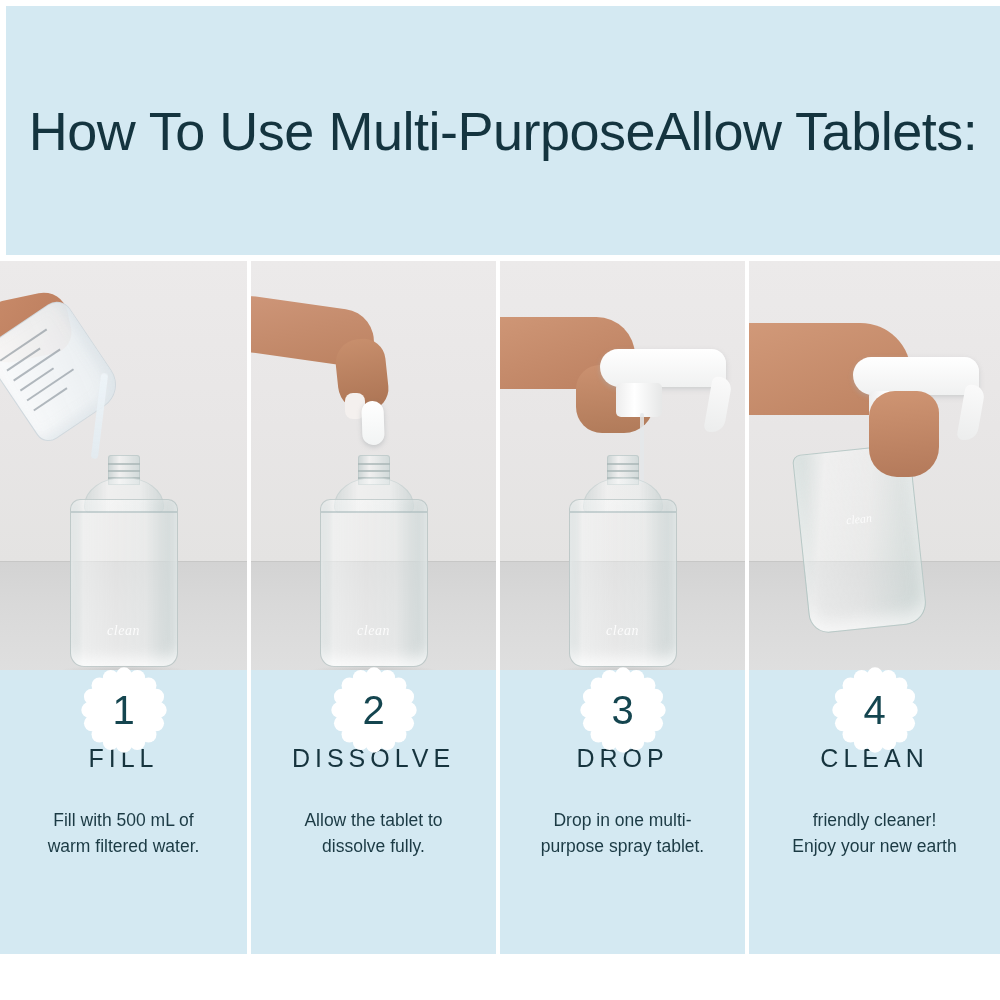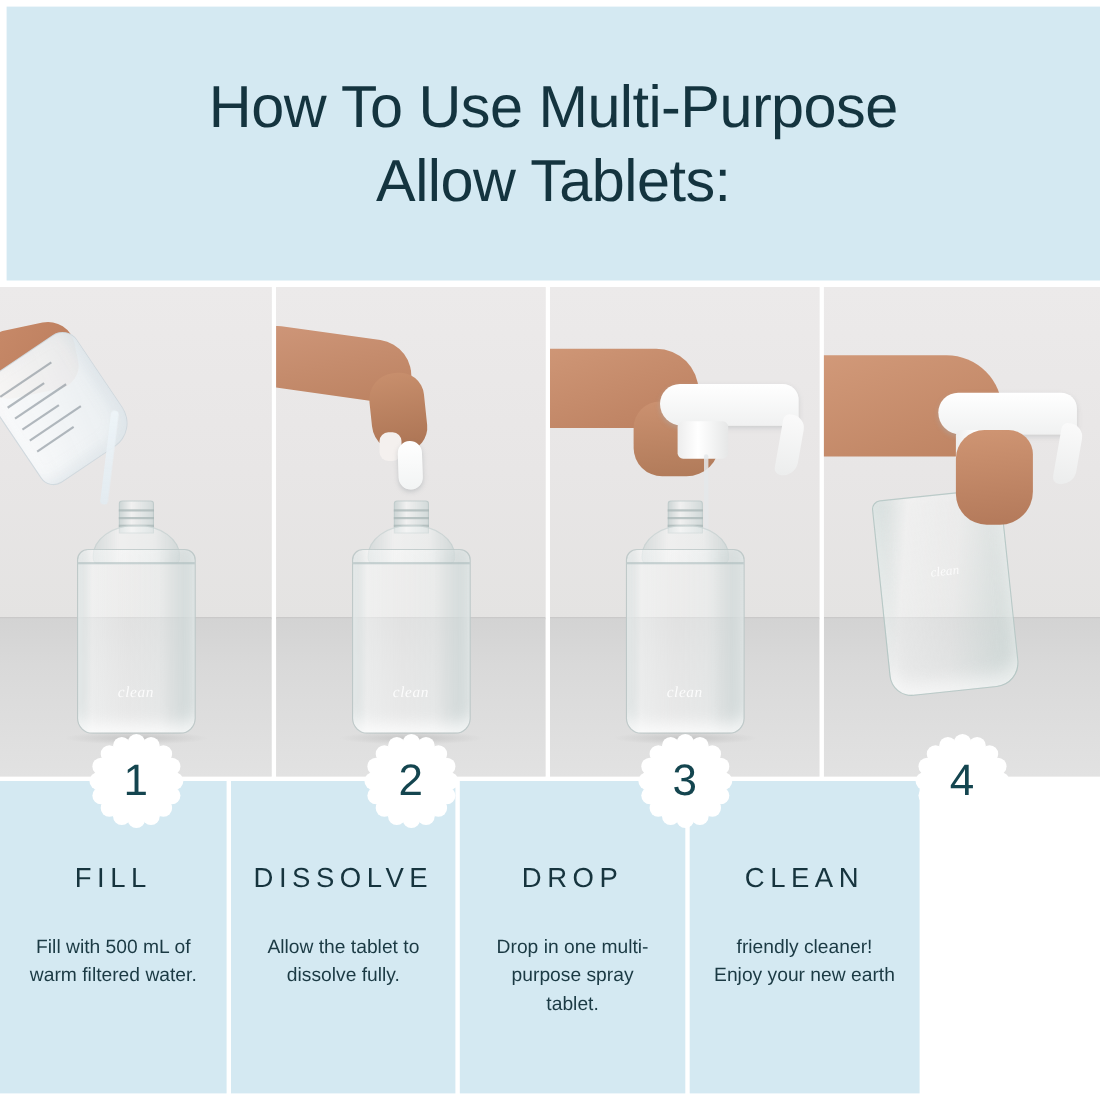--- a/index.html
+++ b/index.html
@@ -16,21 +16,21 @@
     background:#ffffff;
   }
 
   
   .header{
     position:absolute;
     left:6px; top:6px;
     width:994px; height:249px;
     background:#d4e9f2;
     display:flex;
-    flex-direction:column;
+    flex-direction:row;
     align-items:center;
     justify-content:center;
   }
   .title-line{
     color:#14343f;
     font-size:54px;
     line-height:68px;
     font-weight:400;
     letter-spacing:-0.5px;
     text-align:center;
@@ -288,21 +288,21 @@
     position:relative;
     color:#14454f;
     font-size:40px;
     line-height:40px;
     font-weight:400;
     font-family:"Liberation Sans", sans-serif;
   }
 
   
   .cols{
-    position:absolute; left:0; top:710px; width:836px; height:284px;
+    position:absolute; left:0; top:670px; width:1000px; height:284px;
     display:flex;
   }
   .col{
     position:relative;
     background:#d4e9f2;
     height:284px;
     margin-right:4px;
     padding-top:74px;
     text-align:center;
   }

